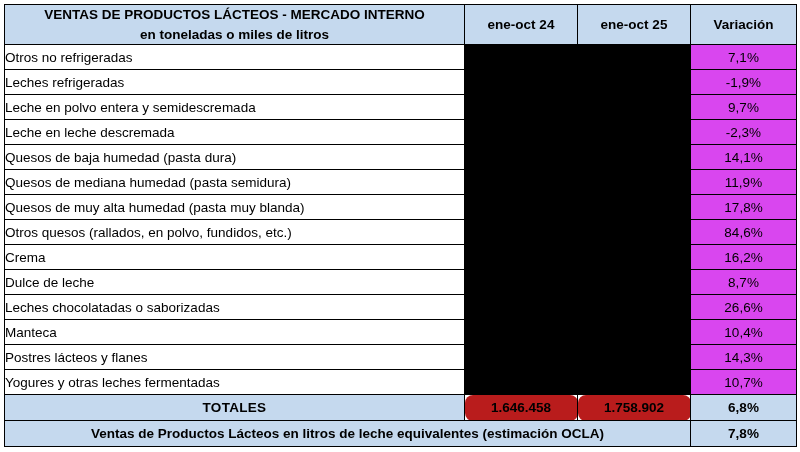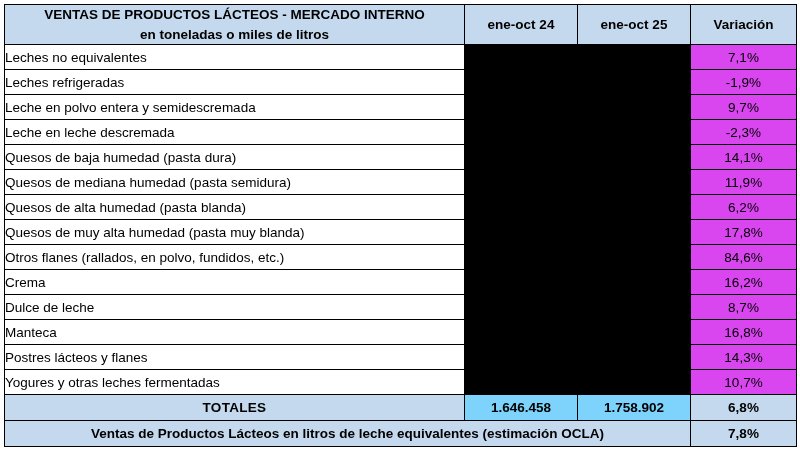--- a/index.html
+++ b/index.html
@@ -85,22 +85,23 @@
     text-align: center;
     font-weight: bold;
     background: #c5d9ee;
     font-size: 14px;
     height: 25px;
     letter-spacing: 0.3px;
   }
   .tot-val {
     text-align: center;
     font-weight: bold;
-    background: #7dd3fc;
-    font-size: 14px;
+    background: #b91c1c;
+    font-size: 14px;
+    border-radius: 8px;
   }
   .tot-var {
     text-align: center;
     font-weight: bold;
     background: #c5d9ee;
     font-size: 14px;
   }
 
   
   .foot-label {
@@ -134,21 +135,21 @@
           <span class="line1">VENTAS DE PRODUCTOS LÁCTEOS - MERCADO INTERNO</span>
           <span class="line2">en toneladas o miles de litros</span>
         </th>
         <th class="hdr-col">ene-oct 24</th>
         <th class="hdr-col">ene-oct 25</th>
         <th class="hdr-col">Variación</th>
       </tr>
     </thead>
     <tbody>
       <tr>
-        <td class="row-label">Leches no equivalentes</td>
+        <td class="row-label">Otros no refrigeradas</td>
         <td class="val-hidden"></td>
         <td class="val-hidden"></td>
         <td class="row-var">7,1%</td>
       </tr>
       <tr>
         <td class="row-label">Leches refrigeradas</td>
         <td class="val-hidden"></td>
         <td class="val-hidden"></td>
         <td class="row-var">-1,9%</td>
       </tr>
@@ -170,54 +171,54 @@
         <td class="val-hidden"></td>
         <td class="row-var">14,1%</td>
       </tr>
       <tr>
         <td class="row-label">Quesos de mediana humedad (pasta semidura)</td>
         <td class="val-hidden"></td>
         <td class="val-hidden"></td>
         <td class="row-var">11,9%</td>
       </tr>
       <tr>
-        <td class="row-label">Quesos de alta humedad (pasta blanda)</td>
-        <td class="val-hidden"></td>
-        <td class="val-hidden"></td>
-        <td class="row-var">6,2%</td>
-      </tr>
-      <tr>
         <td class="row-label">Quesos de muy alta humedad (pasta muy blanda)</td>
         <td class="val-hidden"></td>
         <td class="val-hidden"></td>
         <td class="row-var">17,8%</td>
       </tr>
       <tr>
-        <td class="row-label">Otros flanes (rallados, en polvo, fundidos, etc.)</td>
+        <td class="row-label">Otros quesos (rallados, en polvo, fundidos, etc.)</td>
         <td class="val-hidden"></td>
         <td class="val-hidden"></td>
         <td class="row-var">84,6%</td>
       </tr>
       <tr>
         <td class="row-label">Crema</td>
         <td class="val-hidden"></td>
         <td class="val-hidden"></td>
         <td class="row-var">16,2%</td>
       </tr>
       <tr>
         <td class="row-label">Dulce de leche</td>
         <td class="val-hidden"></td>
         <td class="val-hidden"></td>
         <td class="row-var">8,7%</td>
       </tr>
       <tr>
+        <td class="row-label">Leches chocolatadas o saborizadas</td>
+        <td class="val-hidden"></td>
+        <td class="val-hidden"></td>
+        <td class="row-var">26,6%</td>
+      </tr>
+      <tr>
         <td class="row-label">Manteca</td>
         <td class="val-hidden"></td>
         <td class="val-hidden"></td>
-        <td class="row-var">16,8%</td>
+        <td class="row-var">10,4%</td>
       </tr>
       <tr>
         <td class="row-label">Postres lácteos y flanes</td>
         <td class="val-hidden"></td>
         <td class="val-hidden"></td>
         <td class="row-var">14,3%</td>
       </tr>
       <tr>
         <td class="row-label">Yogures y otras leches fermentadas</td>
         <td class="val-hidden"></td>

